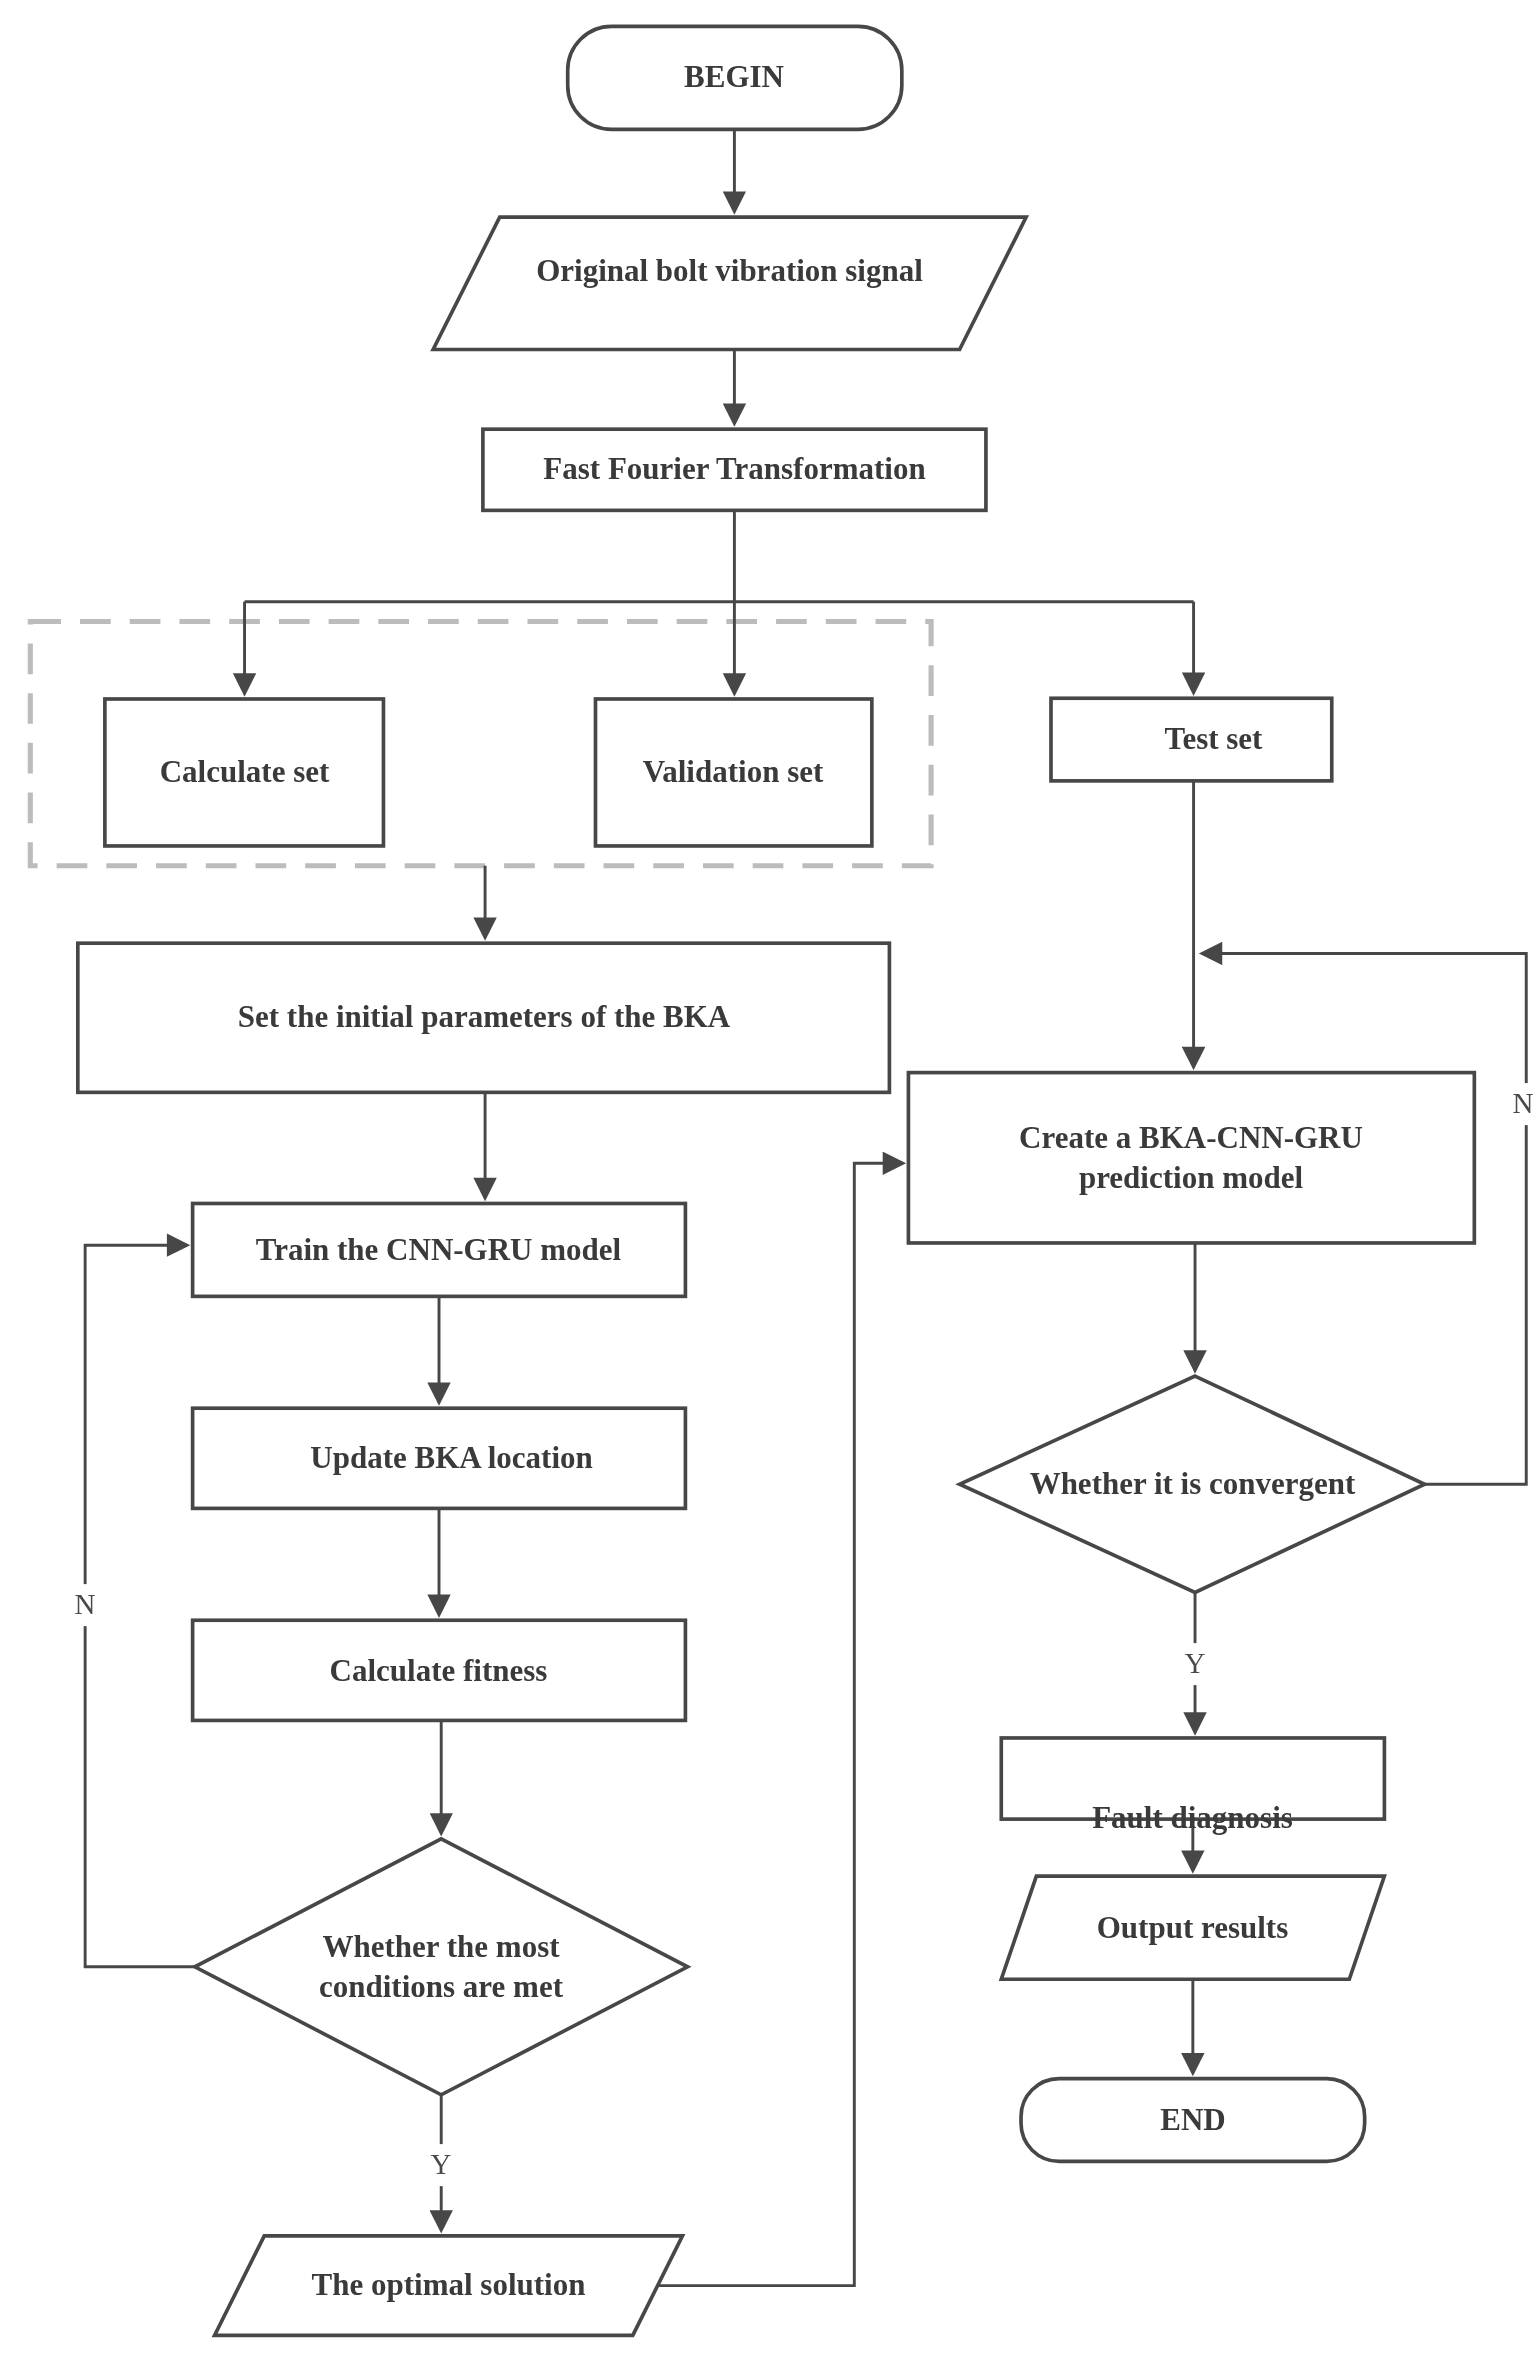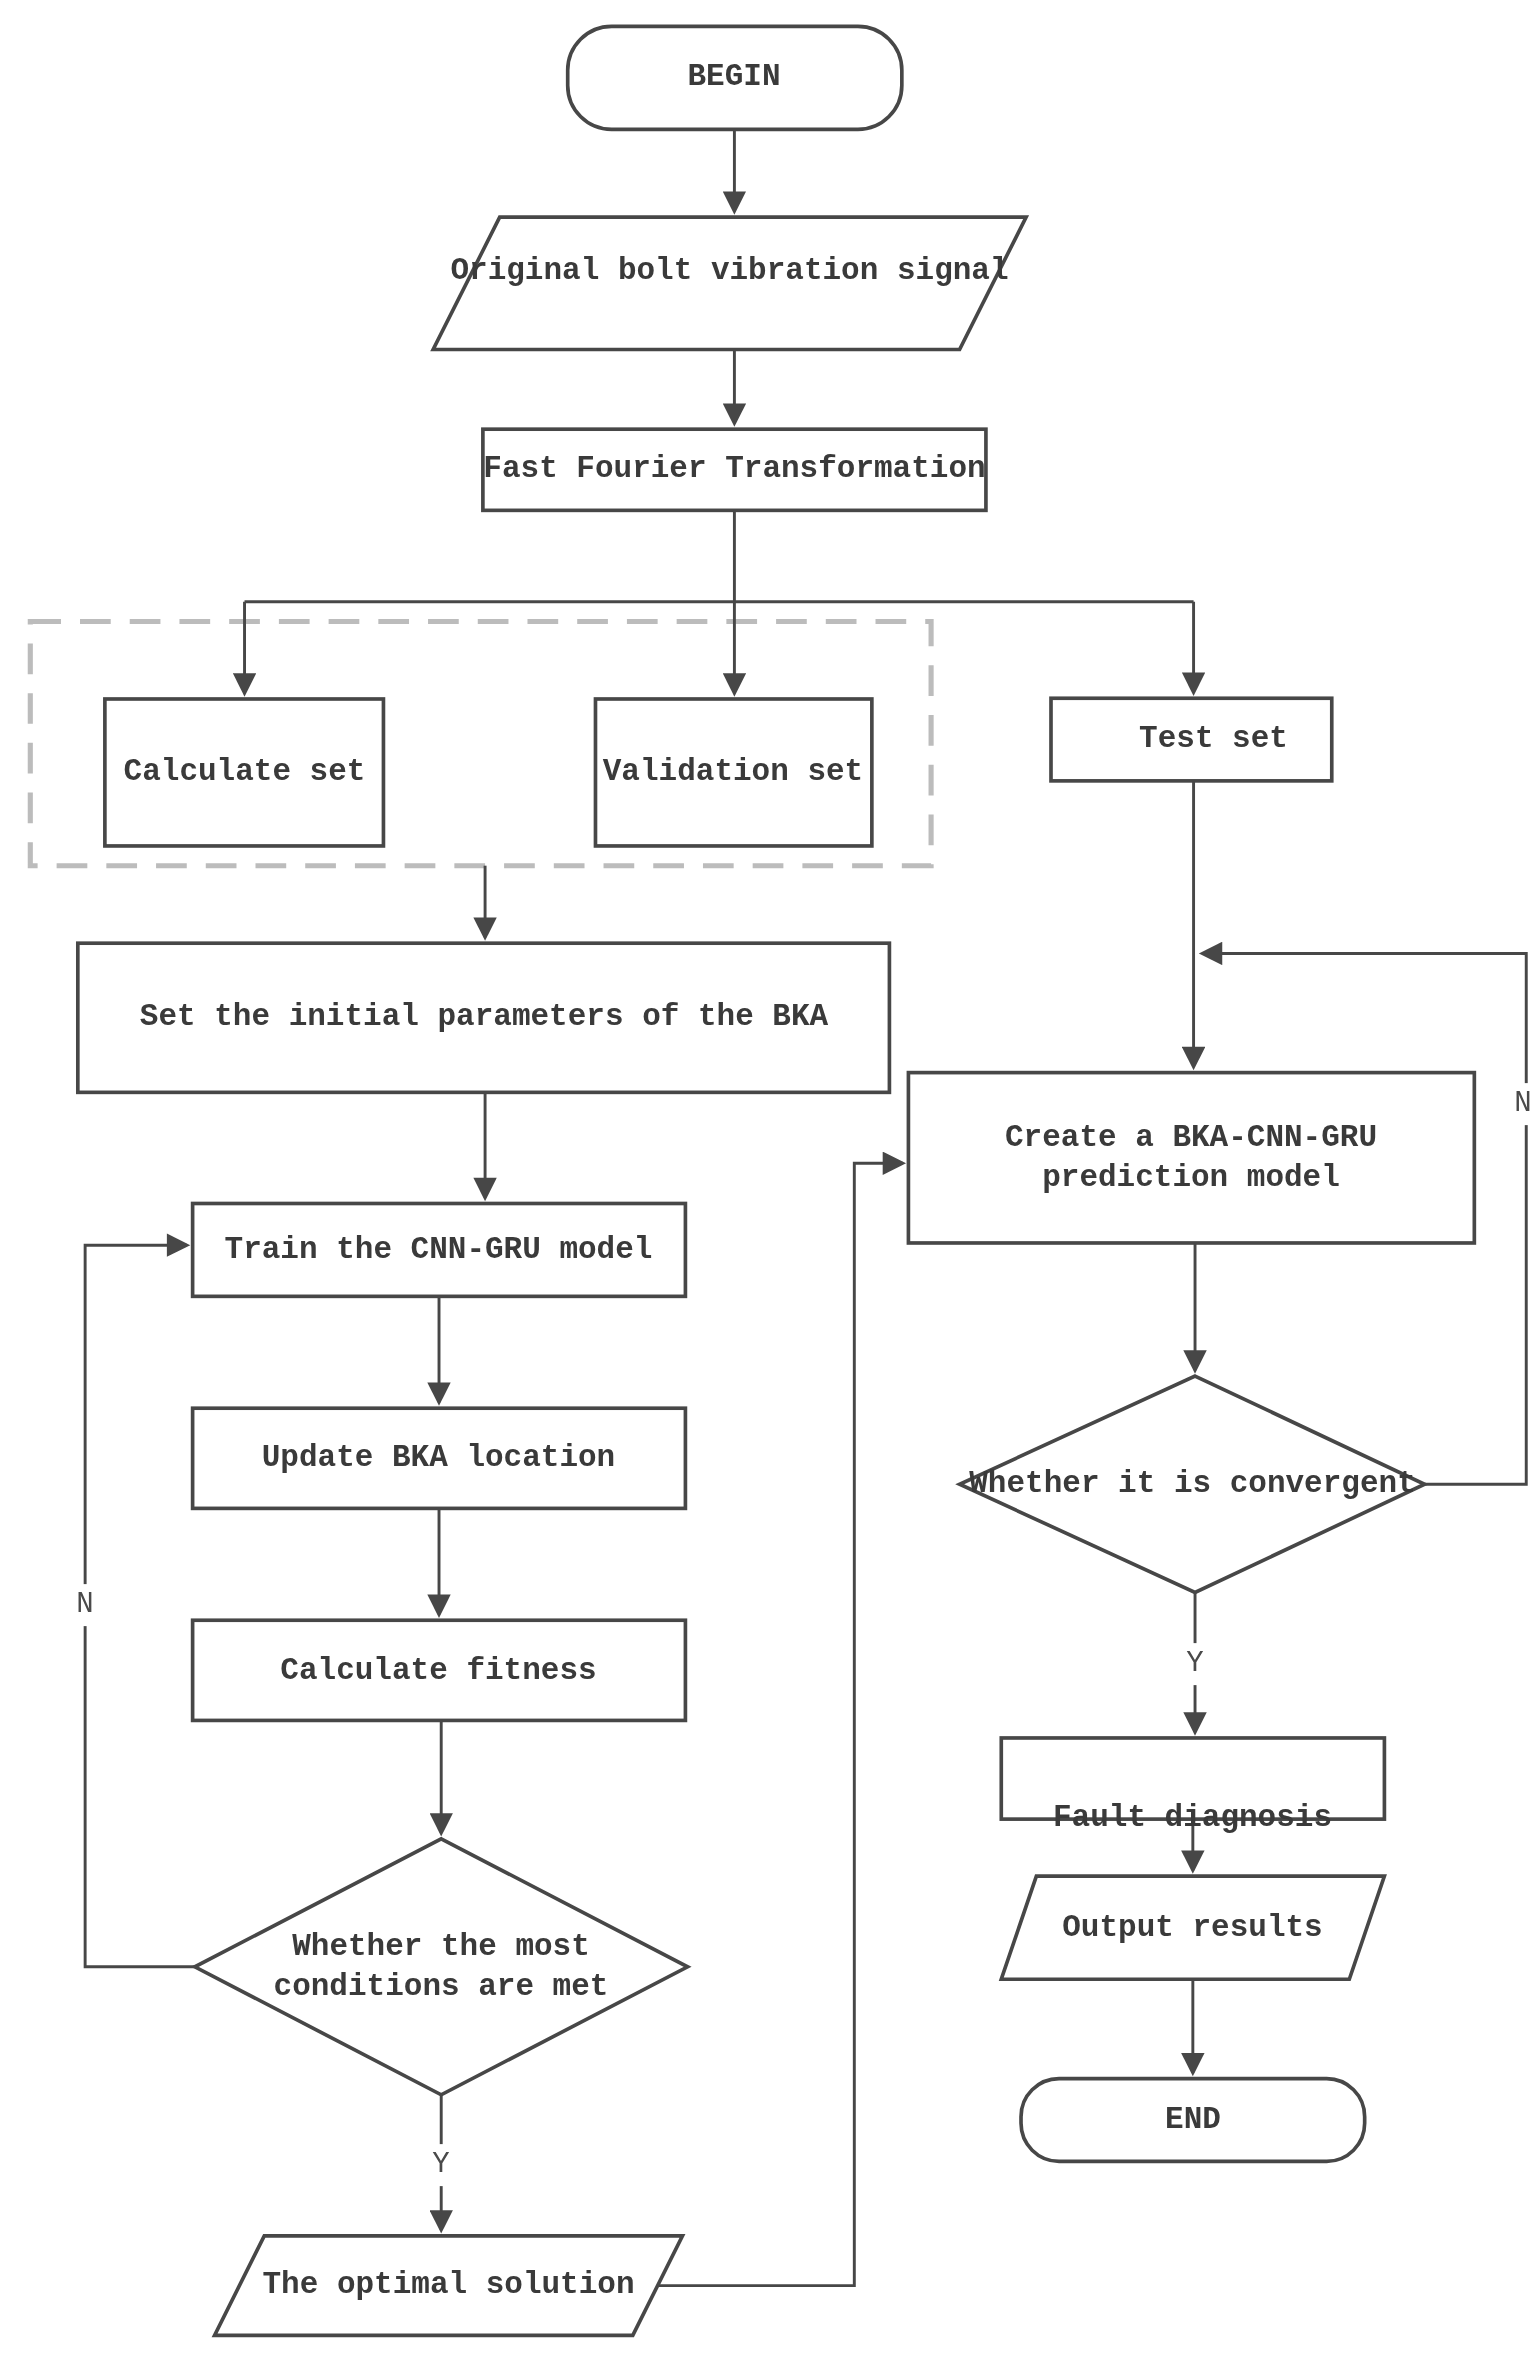--- a/index.html
+++ b/index.html
@@ -7,21 +7,21 @@
     --text:#3a3a3a;
     --dash:#bcbcbc;
     --bg:#ffffff;
   }
   html,body{margin:0;padding:0;background:var(--bg);}
   #canvas{
     position:relative;
     width:1539px;
     height:2377px;
     background:var(--bg);
-    font-family:Liberation Mono, monospace;
+    font-family:Liberation Serif, serif;
     overflow:hidden;
   }
   #flow-svg{position:absolute;left:0;top:0;}
   .lbl{
     position:absolute;
     display:flex;
     align-items:center;
     justify-content:center;
     text-align:center;
     font-weight:bold;
@@ -100,21 +100,21 @@
   </svg>
 
   <div class="lbl" style="left:567px;top:26px;width:334px;height:103px;">BEGIN</div>
   <div class="lbl nowrap" style="left:433px;top:205px;width:593px;height:132px;">Original bolt vibration signal</div>
   <div class="lbl nowrap" style="left:483px;top:429px;width:503px;height:81px;">Fast Fourier Transformation</div>
   <div class="lbl" style="left:105px;top:699px;width:279px;height:147px;">Calculate set</div>
   <div class="lbl" style="left:595px;top:699px;width:276px;height:147px;">Validation set</div>
   <div class="lbl" style="left:1051px;top:698px;width:281px;height:83px;padding-left:22px;">Test set</div>
   <div class="lbl" style="left:78px;top:943px;width:812px;height:149px;">Set the initial parameters of the BKA</div>
   <div class="lbl" style="left:192px;top:1204px;width:493px;height:93px;">Train the CNN-GRU model</div>
-  <div class="lbl" style="left:192px;top:1408px;width:493px;height:100px;">Update BKA location</div>
+  <div class="lbl" style="left:192px;top:1408px;width:493px;height:100px;padding-left:13px;">Update BKA location</div>
   <div class="lbl" style="left:192px;top:1621px;width:493px;height:100px;">Calculate fitness</div>
   <div class="lbl" style="left:258px;top:1894px;width:366px;height:146px;">Whether the most conditions are met</div>
   <div class="lbl nowrap" style="left:229px;top:2236px;width:439px;height:99px;">The optimal solution</div>
   <div class="lbl" style="left:981px;top:1073px;width:420px;height:170px;">Create a BKA-CNN-GRU prediction model</div>
   <div class="lbl nowrap" style="left:973px;top:1448px;width:439px;height:73px;">Whether it is convergent</div>
   <div class="lbl" style="left:1001px;top:1738px;width:383px;height:81px;margin-top:40px;">Fault diagnosis</div>
   <div class="lbl" style="left:1001px;top:1877px;width:383px;height:103px;">Output results</div>
   <div class="lbl" style="left:1021px;top:2079px;width:344px;height:83px;">END</div>
 
   <div class="edge-lbl" style="left:85px;top:1605px;">N</div>

